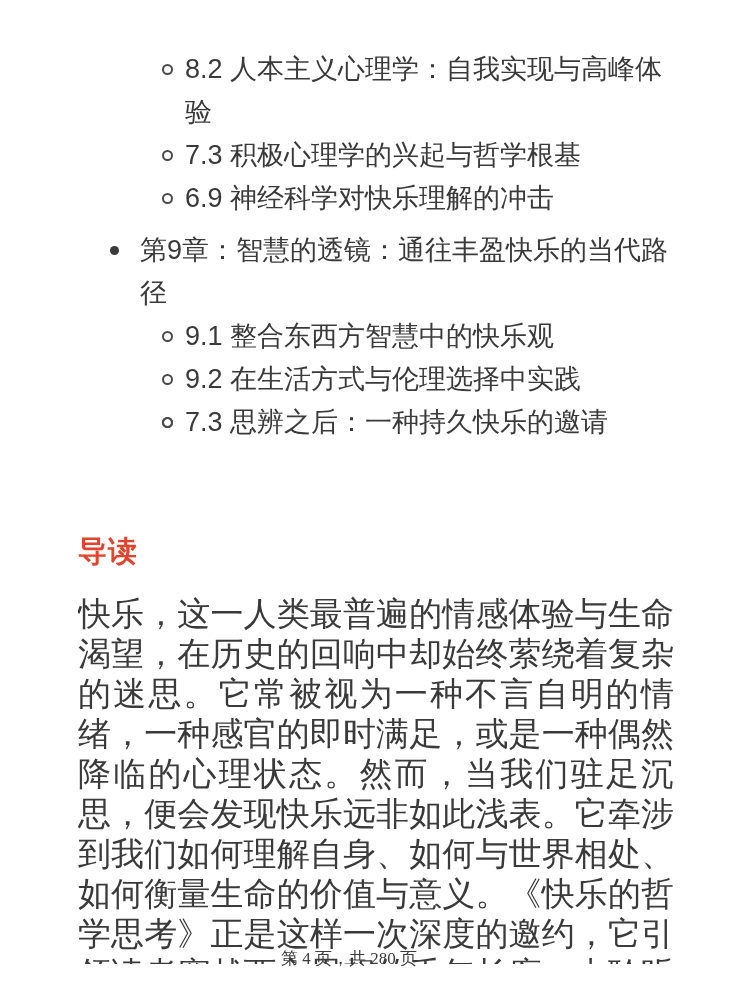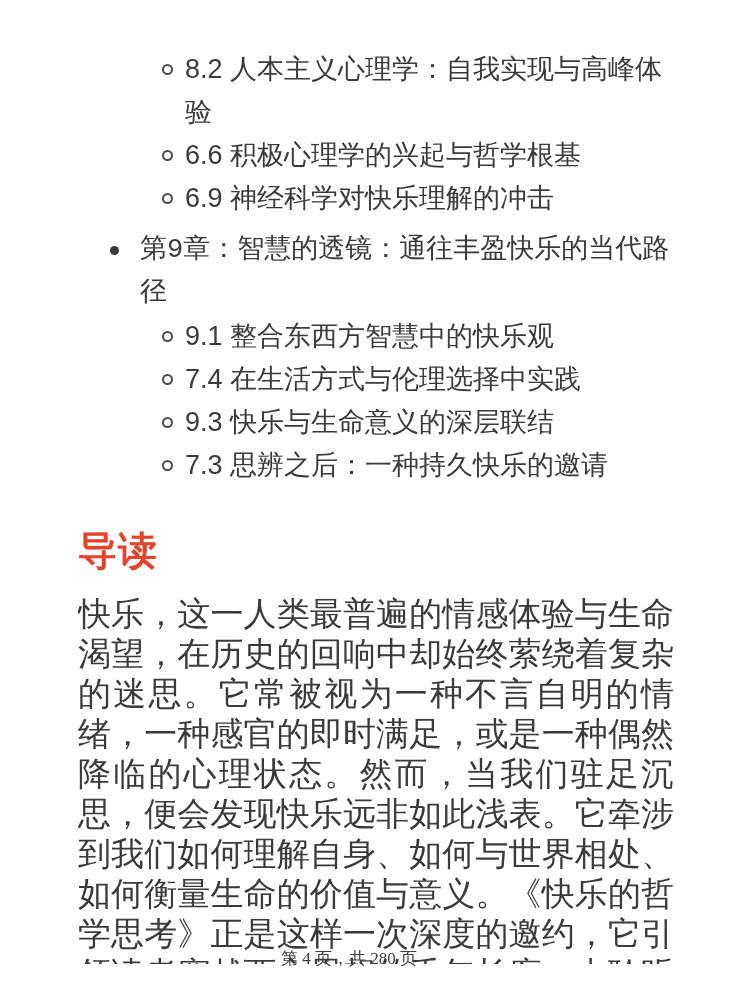--- a/index.html
+++ b/index.html
@@ -20,21 +20,21 @@
   .toc {
     position: absolute;
     top: 48px;
     left: 0;
     right: 0;
     font-size: 27px;
     line-height: 43px;
   }
   .li { position: relative; }
   .li .txt { display: block; }
-  .li.l1 { padding-left: 140px; font-family: Liberation Mono, monospace; }
+  .li.l1 { padding-left: 140px; }
   .li.l1 .txt { max-width: 540px; }
   .li.l2 { padding-left: 185px; }
   .li.l2 .txt { max-width: 490px; }
   .li.gap-chapter { margin-top: 9px; }
   .li.gap-sublist { }
   .bullet {
     position: absolute;
     border-radius: 50%;
   }
   .bullet.disc {
@@ -51,21 +51,21 @@
     height: 11px;
     border: 2px solid #4a4a4a;
     background: transparent;
   }
 
   
   .section-heading {
     position: absolute;
     top: 533px;
     left: 78px;
-    font-size: 39px;
+    font-size: 29px;
     line-height: 36px;
     font-weight: 700;
     color: #e2432d;
     letter-spacing: 1px;
   }
 
   
   .body-paragraph {
     position: absolute;
     top: 594px;
@@ -99,46 +99,45 @@
 
   <div class="toc">
 
     <div class="li l2">
       <span class="bullet circle"></span>
       <span class="txt">8.2 人本主义心理学：自我实现与高峰体验</span>
     </div>
 
     <div class="li l2">
       <span class="bullet circle"></span>
-      <span class="txt">6.6 积极心理学的兴起与哲学根基</span>
+      <span class="txt">7.3 积极心理学的兴起与哲学根基</span>
     </div>
 
     <div class="li l2">
       <span class="bullet circle"></span>
       <span class="txt">6.9 神经科学对快乐理解的冲击</span>
     </div>
 
     <div class="li l1 gap-chapter">
       <span class="bullet disc"></span>
       <span class="txt">第9章：智慧的透镜：通往丰盈快乐的当代路径</span>
     </div>
 
     <div class="li l2 gap-sublist">
       <span class="bullet circle"></span>
       <span class="txt">9.1 整合东西方智慧中的快乐观</span>
     </div>
 
     <div class="li l2">
       <span class="bullet circle"></span>
-      <span class="txt">7.4 在生活方式与伦理选择中实践</span>
+      <span class="txt">9.2 在生活方式与伦理选择中实践</span>
     </div>
 
     <div class="li l2">
       <span class="bullet circle"></span>
-      <span class="txt">9.3 快乐与生命意义的深层联结</span>
     </div>
 
     <div class="li l2">
       <span class="bullet circle"></span>
       <span class="txt">7.3 思辨之后：一种持久快乐的邀请</span>
     </div>
 
   </div>
 
   <h2 class="section-heading">导读</h2>

